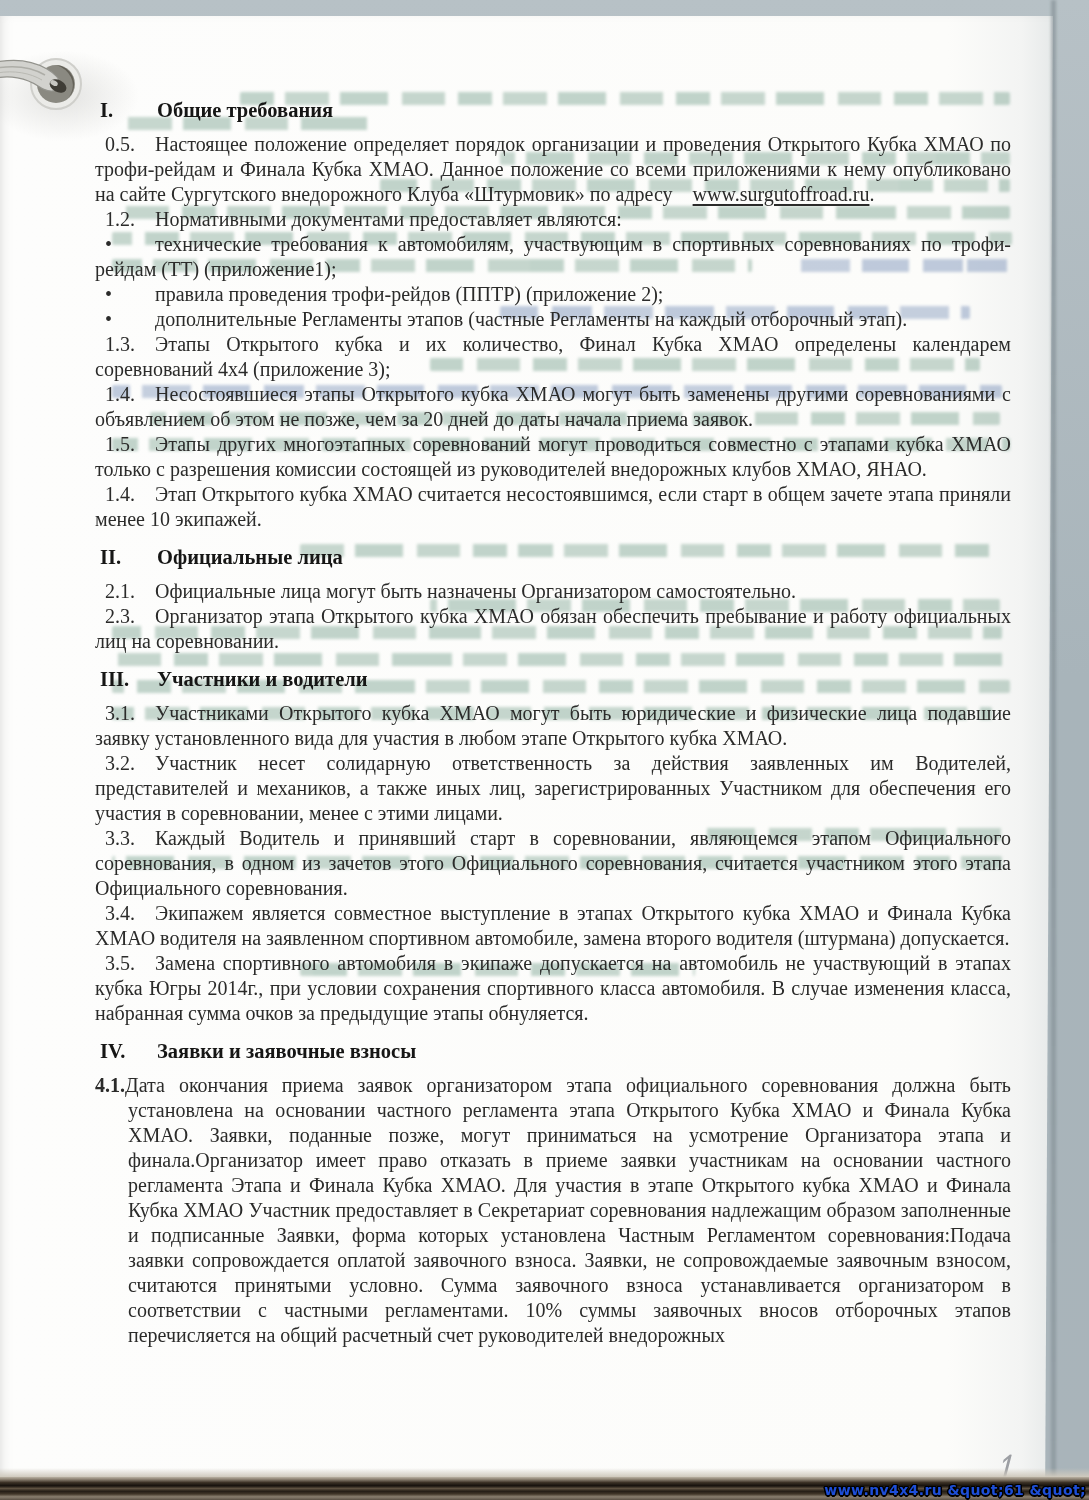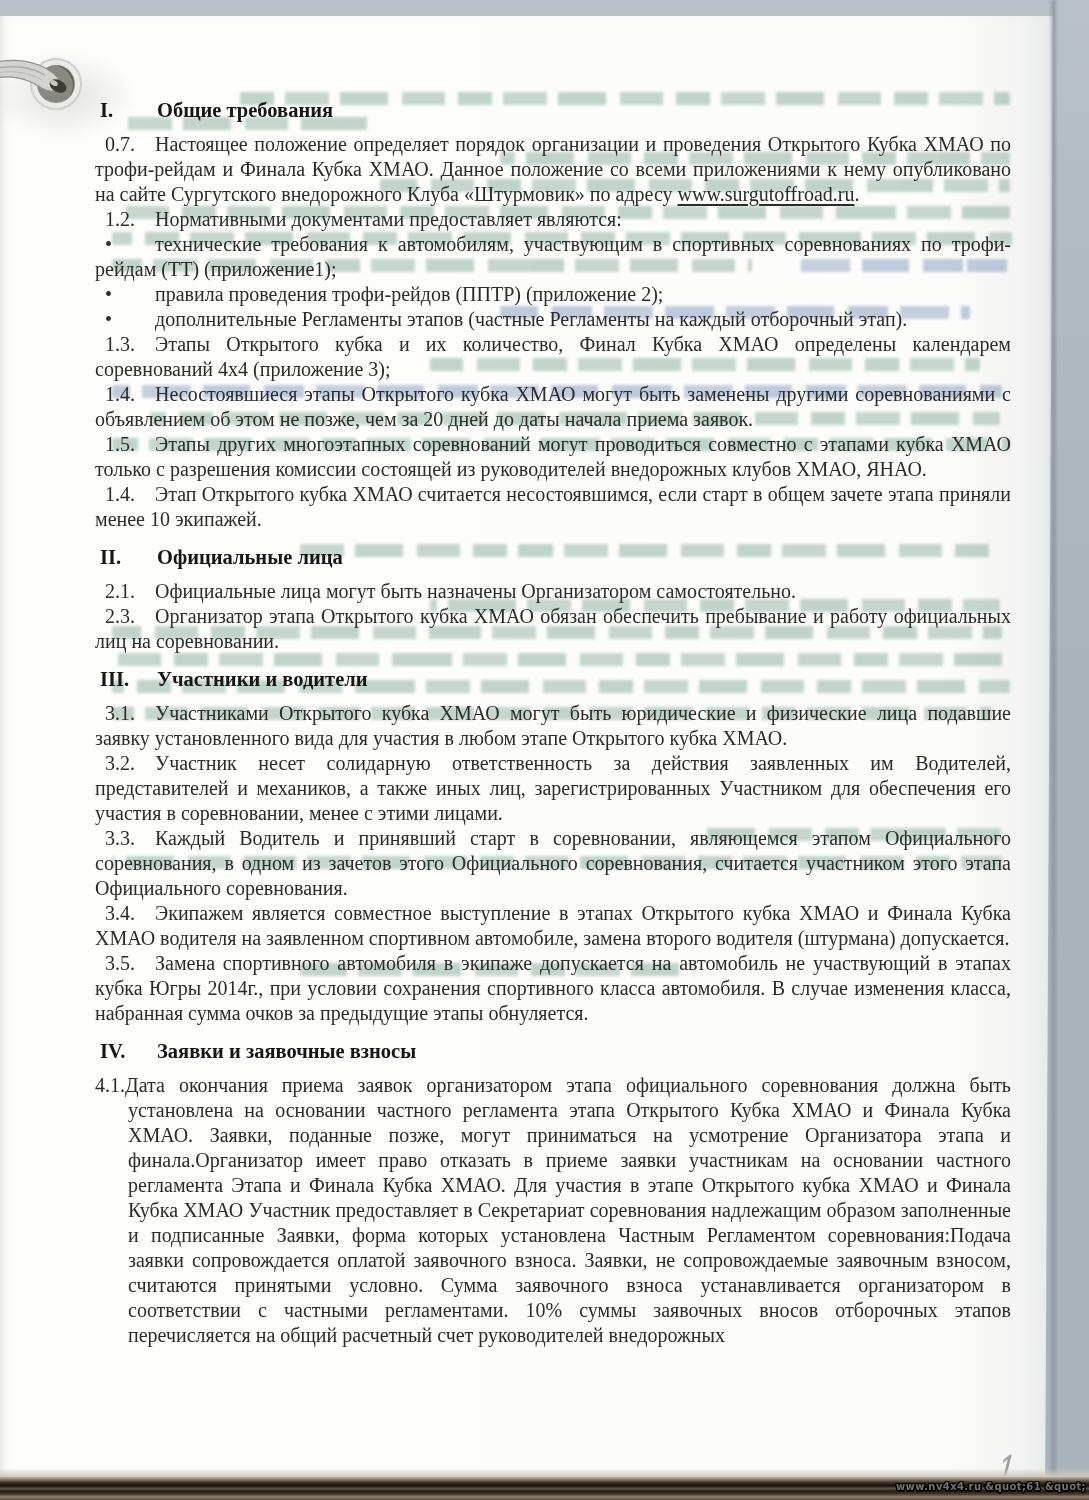--- a/index.html
+++ b/index.html
@@ -44,23 +44,23 @@
     text-align:justify; text-justify:inter-word;
   }
   .sec-heading {
     font-size:20.5px; font-weight:bold; color:#161615;
     margin:13px 0 9px; text-align:left;
   }
   .sec-heading:first-child { margin-top:0; }
   .sec-num { display:inline-block; width:62px; padding-left:5px; }
   .clause { margin:0; }
   .marker { display:inline-block; width:60px; padding-left:10px; }
-  .marker.tight { display:inline; width:auto; padding:0; }
+  .marker.tight { display:inline; width:auto; padding:0;font-weight:bold; }
   .clause.hang { padding-left:33px; text-indent:-33px; }
-  .doc-link { text-decoration:underline; text-underline-offset:3px; }
+  .doc-link { text-decoration:underline; text-underline-offset:3px;margin-left:15px; }
   
   .lace-shadow {
     position:absolute; left:0; top:28px; width:150px; height:100px; z-index:3;
     background:radial-gradient(ellipse at 42% 52%, rgba(125,125,120,.20), transparent 62%);
   }
   .lace { position:absolute; left:0; top:38px; z-index:4; }
   
   .pagenum {
     position:absolute; left:988px; top:1428px; z-index:4;
     font-family:"DejaVu Serif",serif; font-size:54px; font-style:italic;
@@ -71,23 +71,23 @@
     position:absolute; left:0; bottom:23px; width:1089px; height:9px; z-index:5;
     background:linear-gradient(180deg, rgba(190,184,172,0), #cfc9bd);
   }
   .bottom-band {
     position:absolute; left:0; bottom:0; width:1089px; height:23px; z-index:5;
     background:linear-gradient(180deg,
       #b9b1a2 0%, #8d8273 10%, #3c3226 24%, #16110c 38%,
       #5e5140 50%, #241d15 62%, #423729 74%, #8a7f6f 86%, #5a5044 100%);
   }
   .watermark {
-    position:absolute; right:3px; bottom:8px; z-index:6;
-    color:#737373; font-family:"DejaVu Sans",sans-serif; font-weight:bold;
-    font-size:10px; letter-spacing:.4px; white-space:nowrap;
+    position:absolute; right:3px; bottom:2px; z-index:6;
+    color:#1d4ed8; font-family:"DejaVu Sans",sans-serif; font-weight:bold;
+    font-size:14px; letter-spacing:.4px; white-space:nowrap;
     text-shadow:-1.5px 0 0 #000, 1.5px 0 0 #000, 0 -1.5px 0 #000, 0 1.5px 0 #000,
       -1px -1px 0 #000, 1px 1px 0 #000, 1px -1px 0 #000, -1px 1px 0 #000;
   }
 </style>
 </head>
 <body>
 
 <div class="page">
   <div id="bleed-layer">
       <div class="bleed" style="left: 240px; top: 76px; width: 770px; background-position: 0px 0px;"></div>
@@ -121,21 +121,21 @@
     <path d="M56,11 a19,19 0 0 1 13,32 a26,22 0 0 0 -8,-30 z" fill="#55534a" opacity=".75"></path>
     <path d="M-3,8 C18,4 35,8 47,15 C57,21 62,27 59,33 C56,39 47,38 38,32 C26,24 9,21 -3,24 Z" fill="#d2d2ce" stroke="#93938d" stroke-width="1.2"></path>
     <path d="M-3,14 C16,11 33,14 45,21" fill="none" stroke="#adada7" stroke-width="1.5"></path>
     <path d="M-3,19 C14,16 30,19 42,26" fill="none" stroke="#b9b9b3" stroke-width="1"></path>
     <ellipse cx="58" cy="32" rx="9" ry="6" fill="#3f3d36" transform="rotate(28 58 32)"></ellipse>
     <ellipse cx="54" cy="29" rx="4" ry="2.5" fill="#c7c7c2" transform="rotate(28 54 29)"></ellipse>
   </svg>
 
   <div class="content" id="doc-body">
       <div class="sec-heading"><span class="sec-num">I.</span><span>Общие требования</span></div>
-      <p class="clause"><span class="marker">0.7.</span><span>Настоящее положение определяет порядок организации и проведения Открытого Кубка ХМАО по трофи-рейдам и Финала Кубка ХМАО. Данное положение со всеми приложениями к нему опубликовано на сайте Сургутского внедорожного Клуба «Штурмовик» по адресу</span> <span class="doc-link">www.surgutoffroad.ru</span><span>.</span></p>
+      <p class="clause"><span class="marker">0.5.</span><span>Настоящее положение определяет порядок организации и проведения Открытого Кубка ХМАО по трофи-рейдам и Финала Кубка ХМАО. Данное положение со всеми приложениями к нему опубликовано на сайте Сургутского внедорожного Клуба «Штурмовик» по адресу</span> <span class="doc-link">www.surgutoffroad.ru</span><span>.</span></p>
       <p class="clause"><span class="marker">1.2.</span><span>Нормативными документами предоставляет являются:</span></p>
       <p class="clause"><span class="marker">•</span><span>технические требования к автомобилям, участвующим в спортивных соревнованиях по трофи-рейдам (ТТ) (приложение1);</span></p>
       <p class="clause"><span class="marker">•</span><span>правила проведения трофи-рейдов (ППТР) (приложение 2);</span></p>
       <p class="clause"><span class="marker">•</span><span>дополнительные Регламенты этапов (частные Регламенты на каждый отборочный этап).</span></p>
       <p class="clause"><span class="marker">1.3.</span><span>Этапы Открытого кубка и их количество, Финал Кубка ХМАО определены календарем соревнований 4х4 (приложение 3);</span></p>
       <p class="clause"><span class="marker">1.4.</span><span>Несостоявшиеся этапы Открытого кубка ХМАО могут быть заменены другими соревнованиями с объявлением об этом не позже, чем за 20 дней до даты начала приема заявок.</span></p>
       <p class="clause"><span class="marker">1.5.</span><span>Этапы других многоэтапных соревнований могут проводиться совместно с этапами кубка ХМАО только с разрешения комиссии состоящей из руководителей внедорожных клубов ХМАО, ЯНАО.</span></p>
       <p class="clause"><span class="marker">1.4.</span><span>Этап Открытого кубка ХМАО считается несостоявшимся, если старт в общем зачете этапа приняли менее 10 экипажей.</span></p>
       <div class="sec-heading"><span class="sec-num">II.</span><span>Официальные лица</span></div>
       <p class="clause"><span class="marker">2.1.</span><span>Официальные лица могут быть назначены Организатором самостоятельно.</span></p>

